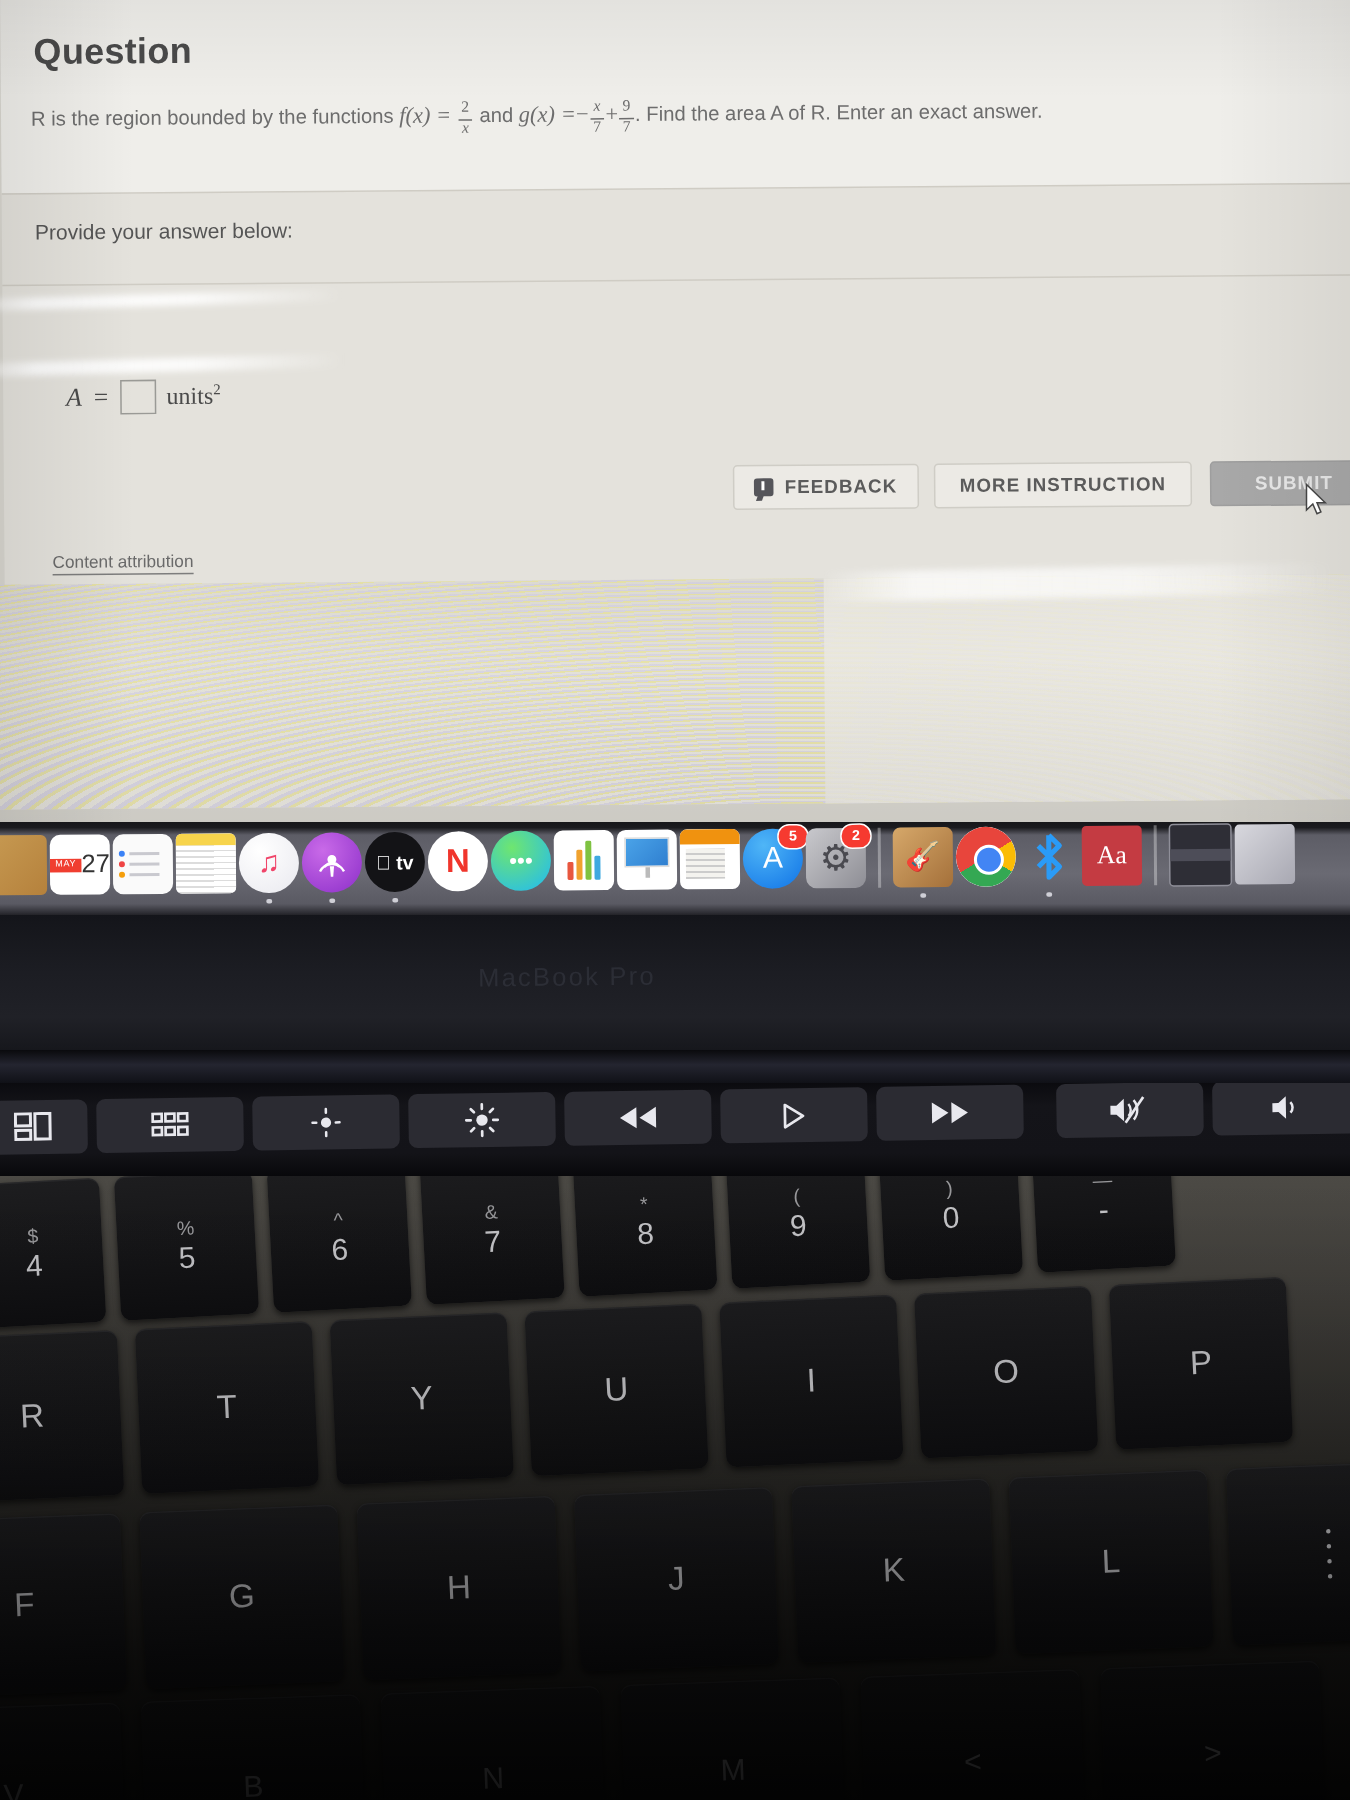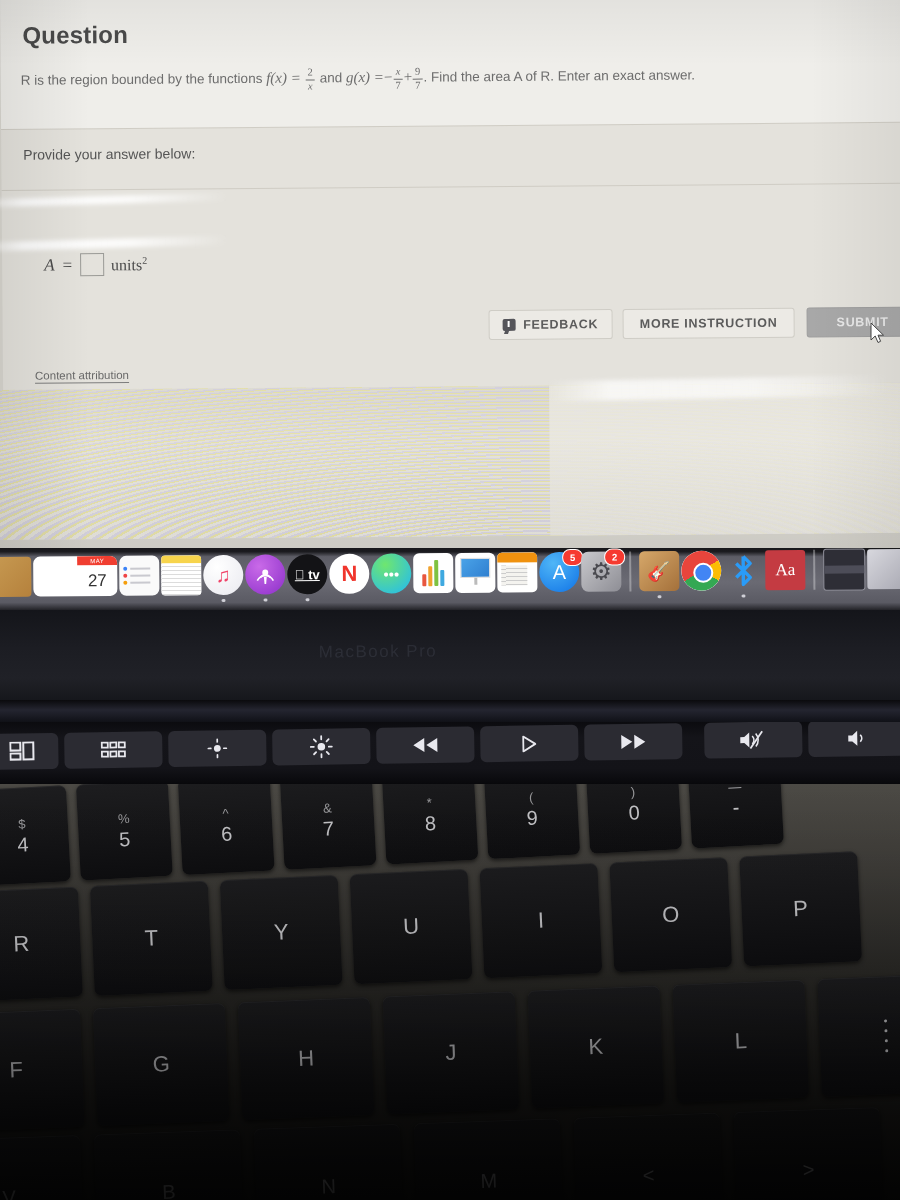--- a/index.html
+++ b/index.html
@@ -155,35 +155,35 @@
   .dot{position:absolute;bottom:-7px;left:50%;margin-left:-2px;width:3.5px;height:3.5px;border-radius:50%;background:#cfcfd6;}
   .dsep{width:2px;height:40px;background:rgba(255,255,255,.33);margin:0 7px;flex:0 0 auto;}
   .badge{
     position:absolute;top:-3px;right:-4px;min-width:15px;height:15px;border-radius:8px;
     background:#f63a30;color:#fff;font-size:9.5px;font-weight:bold;
     display:flex;align-items:center;justify-content:center;border:1.2px solid #fff;padding:0 2px;
   }
 
   
   .ic-finder{background:linear-gradient(135deg,#c79a52,#b5813c);border-radius:4px;}
-  .ic-cal{background:#fff;border-radius:7px;overflow:hidden;flex-direction:column;padding-left:44px;}
+  .ic-cal{background:#fff;border-radius:7px;overflow:hidden;flex-direction:row;}
   .ic-cal .cal-top{width:100%;height:9px;background:#f03e30;color:#fff;font-size:6px;
      display:flex;align-items:center;justify-content:center;letter-spacing:.5px;}
   .ic-cal .cal-day{flex:1;display:flex;align-items:center;justify-content:center;color:#333;font-size:17px;font-family:"Liberation Sans",sans-serif;}
   .ic-rem{background:#fafafa;border-radius:7px;flex-direction:column;justify-content:center;gap:3px;padding:5px 4px;box-sizing:border-box;align-items:flex-start;}
   .remline{display:flex;align-items:center;gap:3px;}
   .remdot{width:4px;height:4px;border-radius:50%;}
   .rembar{width:20px;height:2px;background:#c9c9cf;}
   .ic-notes{background:#fff;border-radius:4px;overflow:hidden;flex-direction:column;}
   .ic-notes .n-top{width:100%;height:8px;background:#f7d44c;}
   .ic-notes .n-lines{flex:1;width:100%;padding:3px;box-sizing:border-box;
      background:repeating-linear-gradient(180deg,#fff 0 3px,#dcdcdc 3px 4px);}
   .ic-music{background:radial-gradient(circle at 35% 30%,#ffffff,#e9e9ef);border-radius:50%;color:#f0456a;font-size:20px;}
   .ic-pod{background:radial-gradient(circle at 35% 30%,#c96ae8,#8c2fc9);border-radius:50%;}
-  .ic-tv{background:#131316;border-radius:50%;color:#fff;font-size:13px;font-weight:bold;text-decoration:underline;}
+  .ic-tv{background:#131316;border-radius:50%;color:#fff;font-size:13px;font-weight:bold;}
   .ic-news{background:#fff;border-radius:50%;color:#f0352c;font-size:22px;font-weight:bold;}
   .ic-msg{background:radial-gradient(circle at 35% 28%,#6fe66f,#1fb9f6);border-radius:50%;color:#fff;font-size:15px;}
   .ic-num{background:#fff;border-radius:6px;display:flex;align-items:flex-end;justify-content:center;gap:2px;padding-bottom:7px;box-sizing:border-box;}
   .nbar{width:4px;border-radius:1px;}
   .ic-key{background:#fff;border-radius:6px;flex-direction:column;justify-content:flex-start;padding-top:5px;box-sizing:border-box;}
   .ic-key .scr{width:28px;height:18px;background:linear-gradient(135deg,#4aa3e8,#2f7fd0);border:1.5px solid #ddd;}
   .ic-key .stand{width:3px;height:7px;background:#bbb;}
   .ic-pages{background:#fff;border-radius:5px;overflow:hidden;position:relative;}
   .ic-pages .pg-top{position:absolute;left:0;top:0;width:100%;height:10px;background:#f0920f;}
   .ic-pages .pg-body{position:absolute;left:4px;top:13px;width:26px;height:20px;background:#f4f3ef;

